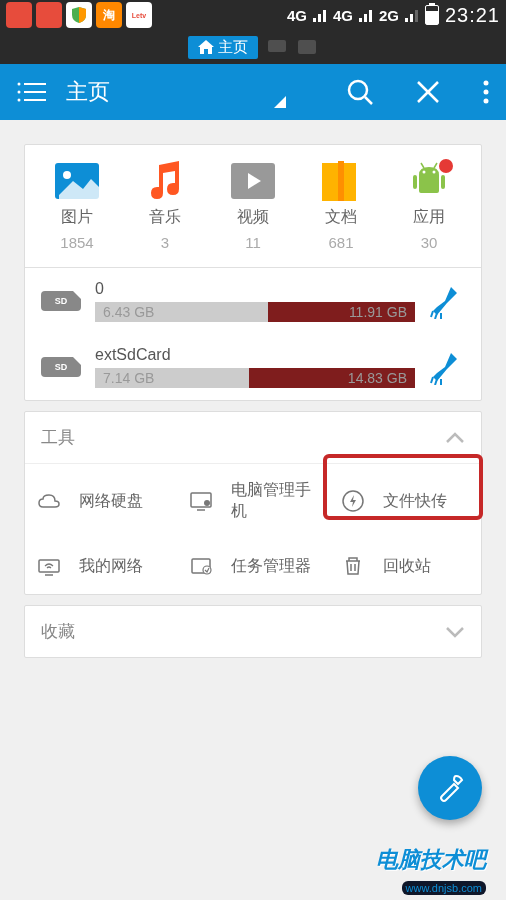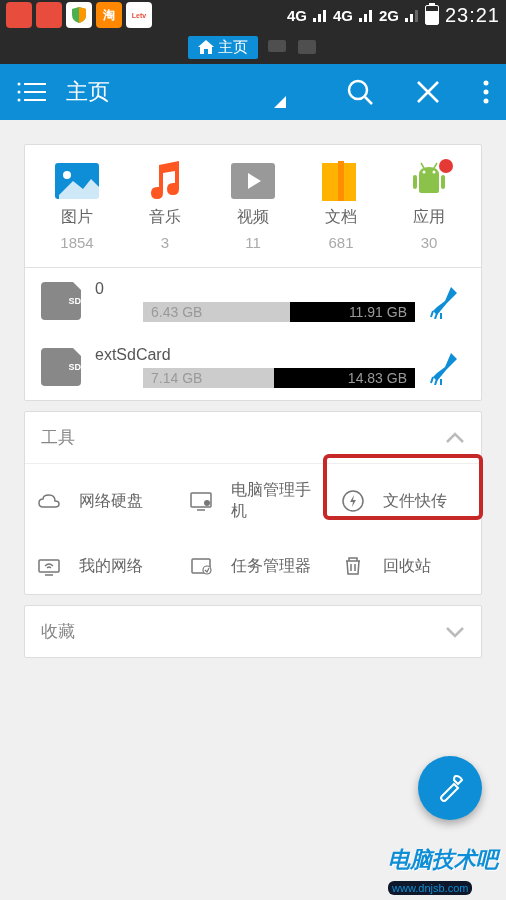--- a/index.html
+++ b/index.html
@@ -38,46 +38,46 @@
 
 .category-grid { display: flex; padding: 16px 8px; }
 .category-item { flex: 1; display: flex; flex-direction: column; align-items: center; gap: 6px; cursor: pointer; }
 .cat-icon { width: 44px; height: 40px; display: flex; align-items: center; justify-content: center; }
 .cat-label { font-size: 16px; color: #666; }
 .cat-count { font-size: 15px; color: #aaa; }
 
 
 .storage-section { border-top: 1px solid #e0e0e0; }
 .storage-item { display: flex; align-items: center; padding: 12px 16px; gap: 14px; }
-.sd-icon { width: 40px; height: 38px; background: #888; border-radius: 4px 4px 4px 4px; position: relative; display: flex; align-items: center; justify-content: flex-end; }
+.sd-icon { width: 40px; height: 20px; background: #888; border-radius: 4px 4px 4px 4px; position: relative; display: flex; align-items: center; justify-content: center; }
 .sd-icon::before { content: ''; position: absolute; top: 0; right: 0; border-style: solid; border-width: 0 8px 8px 0; border-color: transparent #fff transparent transparent; }
 .sd-label { color: #fff; font-size: 9px; font-weight: bold; }
 .storage-info { flex: 1; }
 .storage-name { font-size: 16px; color: #555; margin-bottom: 4px; }
-.storage-bar { height: 20px; background: #000000; position: relative; display: flex; align-items: center; margin-left: 48px; }
+.storage-bar { height: 20px; background: #7f1d1d; position: relative; display: flex; align-items: center; }
 .storage-fill { position: absolute; left: 0; top: 0; bottom: 0; background: #ccc; }
 .storage-used { position: relative; z-index: 1; padding-left: 8px; font-size: 14px; color: #999; }
 .storage-total { margin-left: auto; padding-right: 8px; font-size: 14px; color: #999; position: relative; z-index: 1; }
 .clean-icon { color: #0d8ed6; cursor: pointer; }
 
 
 .section { margin-top: 10px; }
 .section-header { display: flex; align-items: center; padding: 14px 16px; cursor: pointer; }
 .section-title { font-size: 17px; color: #888; flex: 1; }
 .chevron { color: #bbb; }
 .tools-grid { display: grid; grid-template-columns: 1fr 1fr 1fr; border-top: 1px solid #eee; }
 .tool-item { padding: 16px 12px; display: flex; align-items: center; gap: 18px; cursor: pointer; font-size: 16px; color: #666; position: relative; }
 .tool-icon { width: 24px; height: 24px; color: #777; flex-shrink: 0; }
 .highlight-box { position: absolute; border: 4px solid #c62828; border-radius: 6px; pointer-events: none; }
 
 
 .fab { position: absolute; bottom: 80px; right: 24px; width: 64px; height: 64px; border-radius: 50%; background: #0d8ed6; display: flex; align-items: center; justify-content: center; box-shadow: 0 4px 8px rgba(0,0,0,0.3); cursor: pointer; }
 
 
-.watermark { position: absolute; bottom: 4px; right: 8px; }
+.watermark { position: absolute; bottom: 4px; right: 20px; text-align: right; }
 .wm-text { font-size: 22px; font-weight: bold; font-style: italic; color: #0d8ed6; text-shadow: 1px 1px 0 #fff; }
 .wm-url { font-size: 11px; color: #0d8ed6; background: #0f172a; padding: 1px 4px; border-radius: 6px; display: inline-block; margin-top: 6px; }
 
 svg { display: block; }
 </style>
 </head>
 <body>
 
 <div class="status-bar">
   <div class="status-apps">

